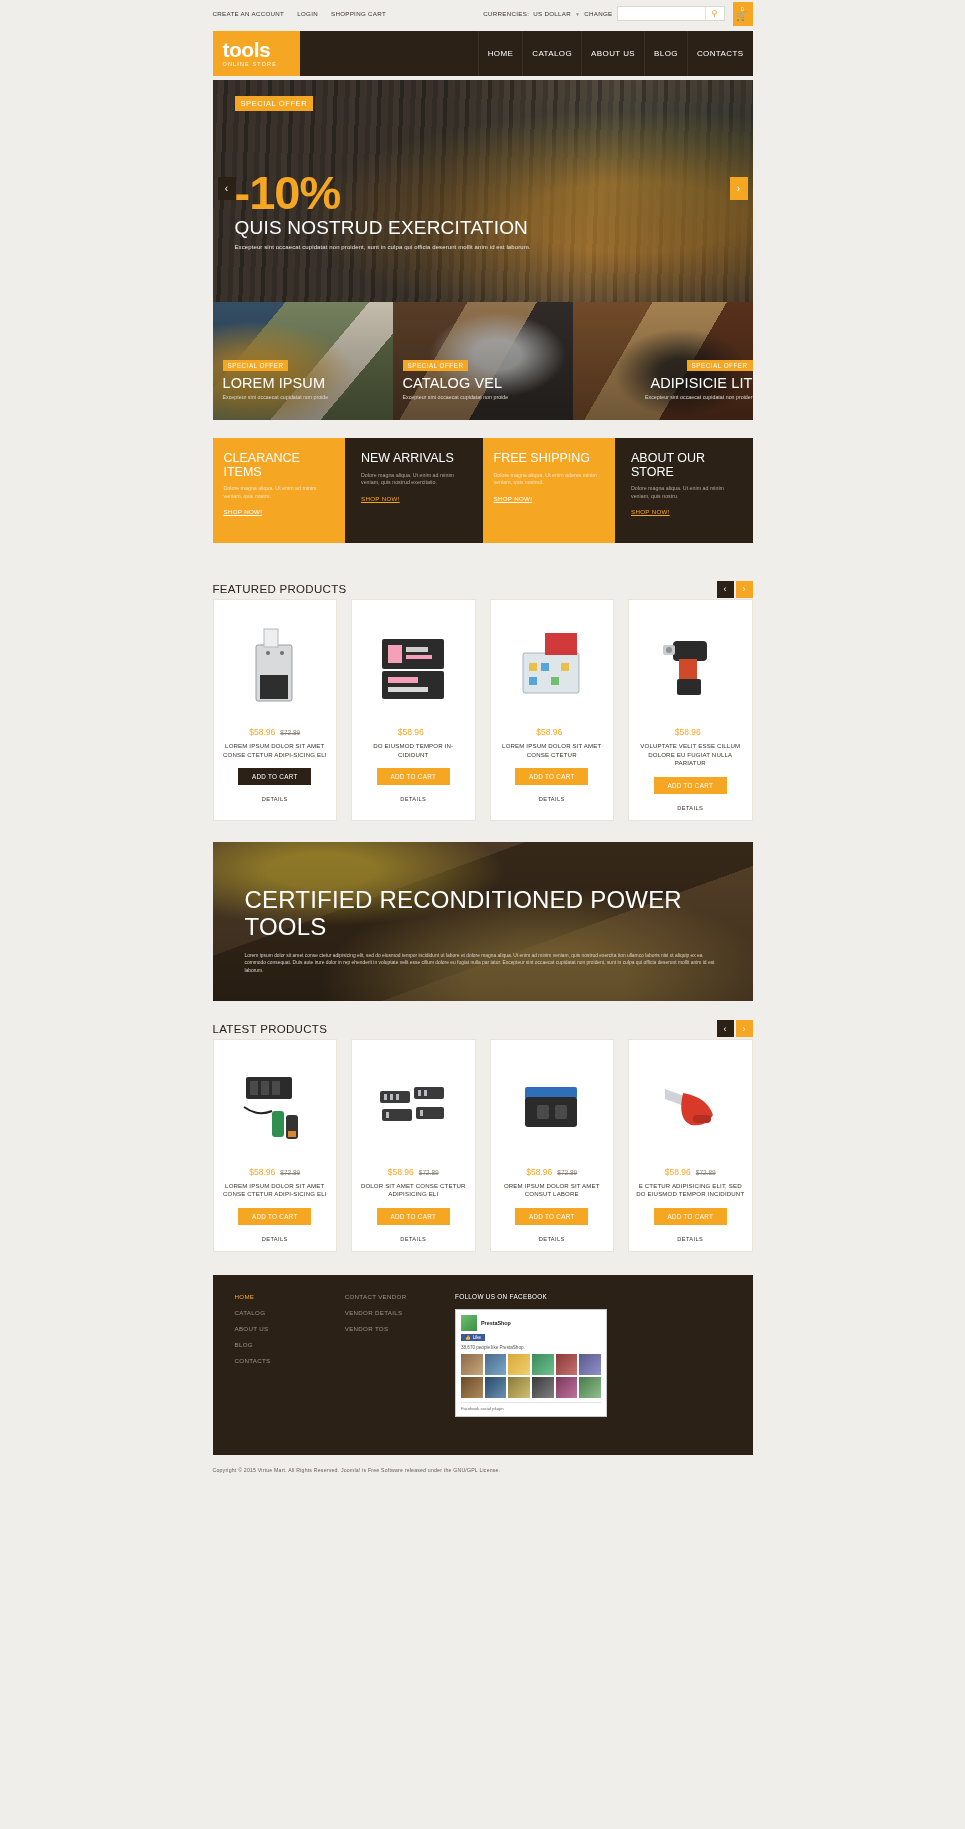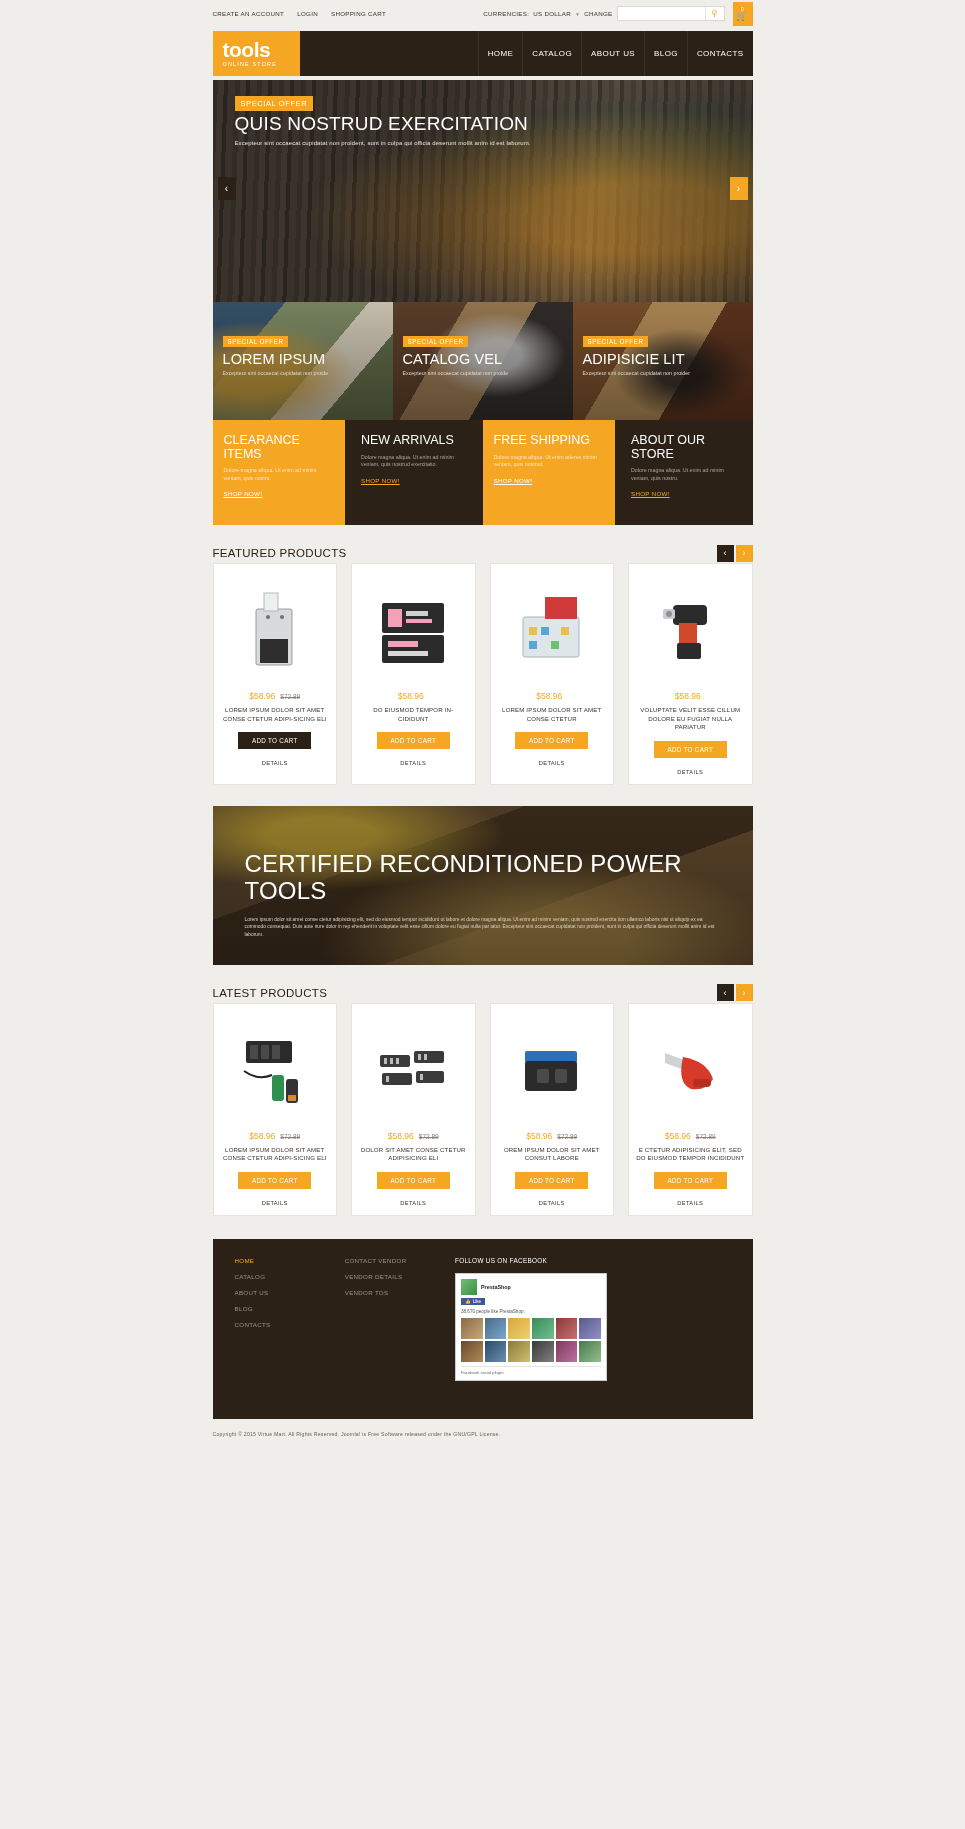--- a/index.html
+++ b/index.html
@@ -101,31 +101,31 @@
   .promo { flex: 1; position: relative; overflow: hidden; }
   .promo::after { content:""; position:absolute; inset:0; background: linear-gradient(180deg, rgba(0,0,0,.18), rgba(0,0,0,.45)); }
   .p1 { background:
       radial-gradient(ellipse at 22% 62%, rgba(225,170,60,.85) 0 20%, rgba(0,0,0,0) 52%),
       linear-gradient(130deg, #3f5f7a 0 26%, #8e9c72 26% 56%, #efe6d2 56% 74%, #6e7a52 74%); }
   .p2 { background:
       radial-gradient(ellipse at 58% 45%, rgba(220,220,220,.9) 0 16%, rgba(0,0,0,0) 46%),
       linear-gradient(120deg, #6b4a30 0 30%, #b08a5e 30% 58%, #3a3430 58%); }
   .p3 { background:
       radial-gradient(ellipse at 60% 60%, rgba(30,30,30,.8) 0 14%, rgba(0,0,0,0) 44%),
-      linear-gradient(120deg, #8a5a32 0 32%, #c99d62 32% 62%, #6b3b22 62%); }
-  .promo-inner { position: relative; z-index: 3; padding: 28px 0 0 10px; }
+      linear-gradient(120deg, #8a5a32 0 32%, #c99d62 32% 62%, #6b3b22 62%); text-align: right; }
+  .promo-inner { position: relative; z-index: 3; padding: 52px 0 0 10px; }
   .promo-badge {
     display: inline-block; background: #f5a623; color: #fff;
     font-size: 6.3px; letter-spacing: .5px; padding: 2px 5px;
   }
   .promo-title { color: #fff; font-size: 14.5px; margin-top: 3px; letter-spacing: .1px; }
   .promo-desc { color: #ddd8d0; font-size: 5.3px; margin-top: 3px; }
 
   
-  .infos { width: 540px; margin: 0 auto; display: flex; height: 105px; }
+  .infos { width: 540px; margin: 18px auto; display: flex; height: 105px; }
   .info { flex: 1; padding: 14px 11px 0 11px; }
   .info.orange { background: #f5a623; }
   .info.dark { background: #2b2117; padding-left: 16px; }
   .info-title { font-size: 12.5px; line-height: 13.5px; color: #fff; }
   .info.dark .info-title { color: #fff; }
   .info-desc { font-size: 5.3px; line-height: 7.5px; margin-top: 6px; }
   .info.orange .info-desc { color: #fbe3bd; }
   .info.dark .info-desc { color: #b3a593; }
   .info-link {
     display: inline-block; margin-top: 7px; font-size: 6.2px; letter-spacing: .3px;
@@ -256,20 +256,21 @@
       <a class="nav-item">CATALOG</a>
       <a class="nav-item">ABOUT US</a>
       <a class="nav-item">BLOG</a>
       <a class="nav-item">CONTACTS</a>
     </div>
   </div>
 
   <div class="hero">
     <div class="hero-inner">
       <span class="badge">SPECIAL OFFER</span>
+      <div class="hero-pct">-10%</div>
       <div class="hero-title">QUIS NOSTRUD EXERCITATION</div>
       <div class="hero-desc">Excepteur sint occaecat cupidatat non proident, sunt in culpa qui officia deserunt mollit anim id est laborum.</div>
     </div>
     <div class="arrow arrow-prev">‹</div>
     <div class="arrow arrow-next">›</div>
   </div>
 
   <div class="promos">
     <div class="promo p1">
       <div class="promo-inner">

